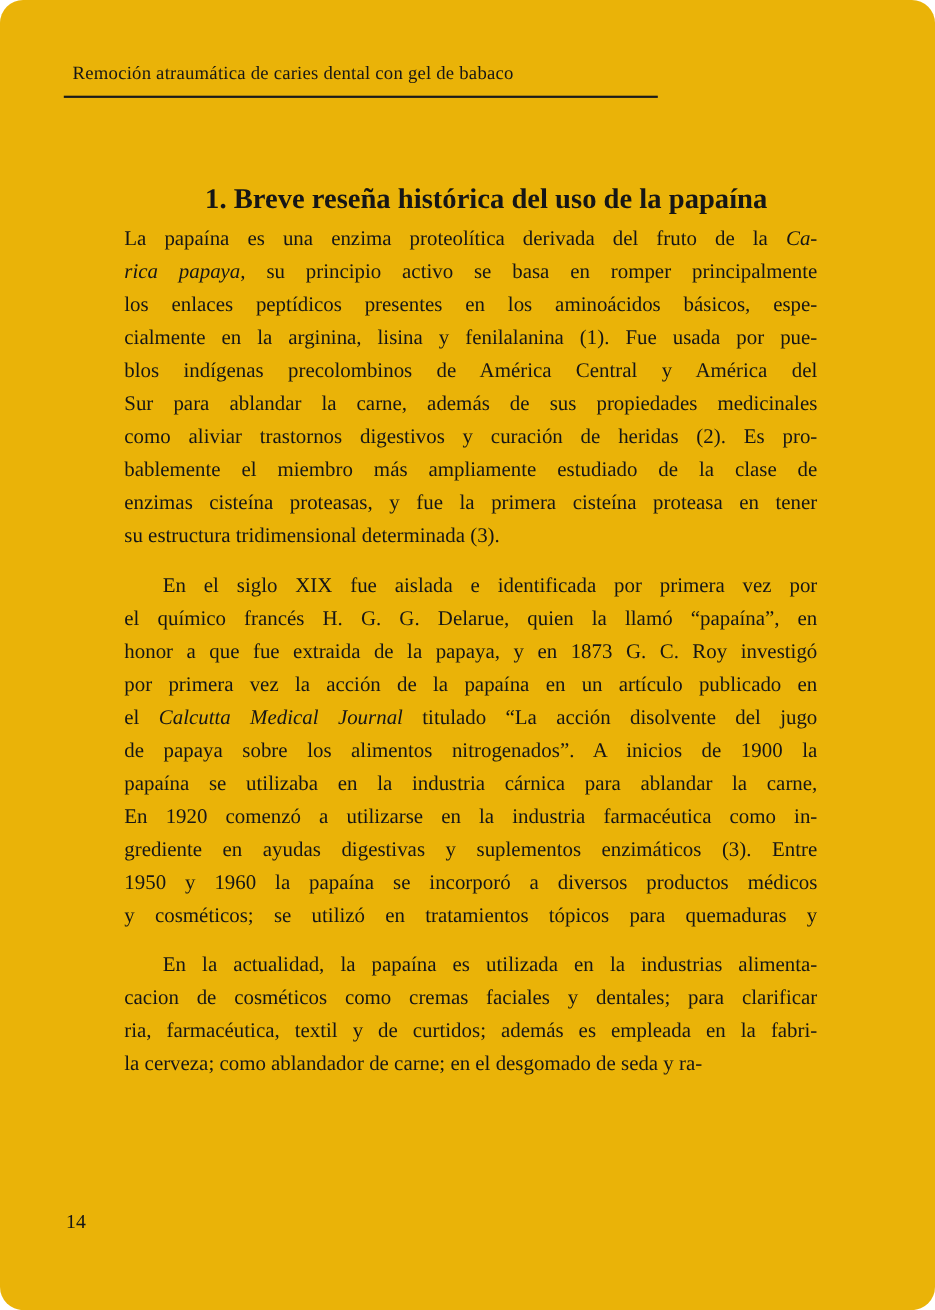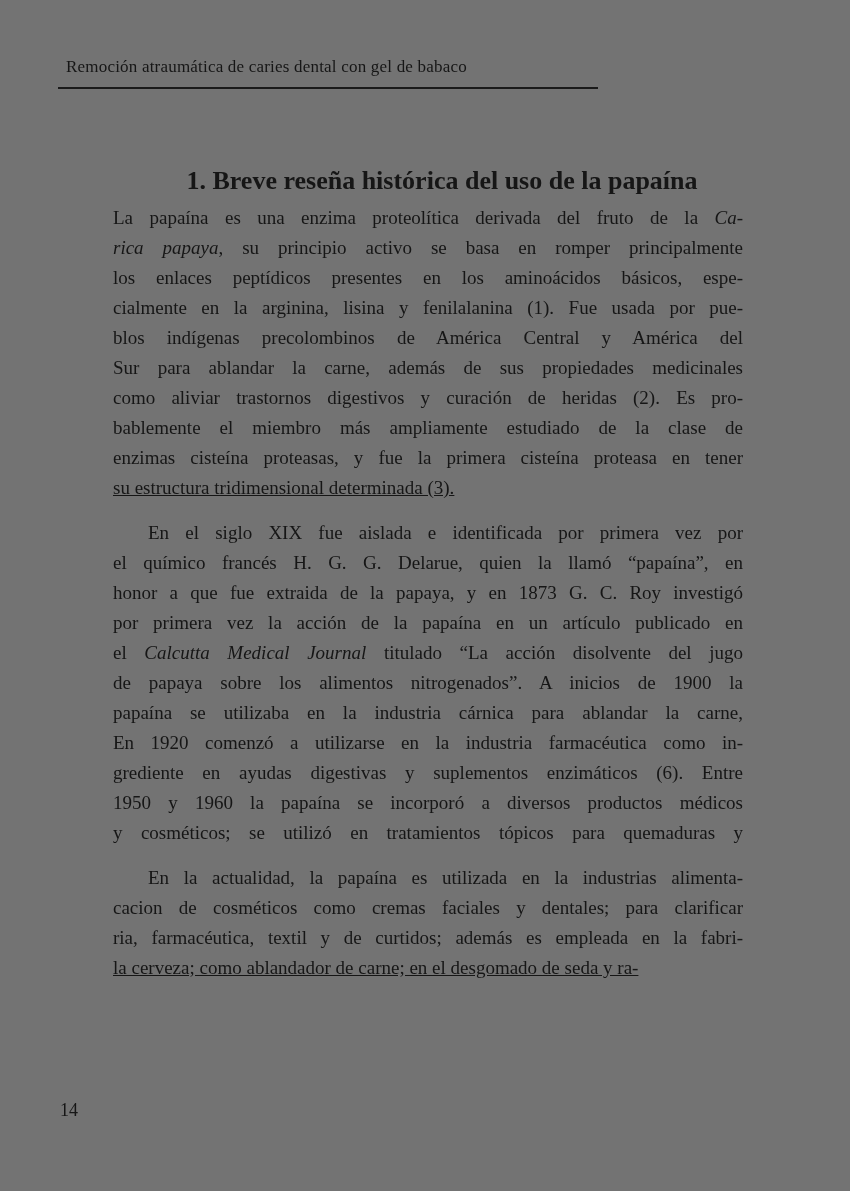--- a/index.html
+++ b/index.html
@@ -4,24 +4,25 @@
 <style>
   html, body {
     margin: 0;
     padding: 0;
     background: #ffffff;
   }
   .page {
     position: relative;
     width: 850px;
     height: 1191px;
-    background: #737373;
+    background: #eab308;
     font-family: "Liberation Serif", "DejaVu Serif", serif;
     color: #161616;
     overflow: hidden;
+    border-radius: 21px;
   }
   .running-head {
     position: absolute;
     left: 66px;
     top: 56px;
     font-size: 17px;
     line-height: 22px;
     letter-spacing: 0.2px;
     white-space: nowrap;
   }
@@ -56,21 +57,20 @@
   }
   .line {
     height: 30px;
     line-height: 30px;
     text-align: justify;
     text-align-last: justify;
     overflow: hidden;
   }
   .line.last {
     text-align-last: left;
-    text-decoration: underline;
   }
   .line.indent {
     text-indent: 35px;
   }
   .italic {
     font-style: italic;
   }
   .page-number {
     position: absolute;
     left: 60px;
@@ -105,21 +105,21 @@
       </div>
       <div class="paragraph">
         <div class="line indent"><span>En el siglo XIX fue aislada e identificada por primera vez por</span></div>
         <div class="line"><span>el químico francés H. G. G. Delarue, quien la llamó “papaína”, en</span></div>
         <div class="line"><span>honor a que fue extraida de la papaya, y en 1873 G. C. Roy investigó</span></div>
         <div class="line"><span>por primera vez la acción de la papaína en un artículo publicado en</span></div>
         <div class="line"><span>el </span><span class="italic">Calcutta Medical Journal</span><span> titulado “La acción disolvente del jugo</span></div>
         <div class="line"><span>de papaya sobre los alimentos nitrogenados”. A inicios de 1900 la</span></div>
         <div class="line"><span>papaína se utilizaba en la industria cárnica para ablandar la carne,</span></div>
         <div class="line"><span>En 1920 comenzó a utilizarse en la industria farmacéutica como in-</span></div>
-        <div class="line"><span>grediente en ayudas digestivas y suplementos enzimáticos (6). Entre</span></div>
+        <div class="line"><span>grediente en ayudas digestivas y suplementos enzimáticos (3). Entre</span></div>
         <div class="line"><span>1950 y 1960 la papaína se incorporó a diversos productos médicos</span></div>
         <div class="line"><span>y cosméticos; se utilizó en tratamientos tópicos para quemaduras y</span></div>
       </div>
       <div class="paragraph">
         <div class="line indent"><span>En la actualidad, la papaína es utilizada en la industrias alimenta-</span></div>
         <div class="line"><span>cacion de cosméticos como cremas faciales y dentales; para clarificar</span></div>
         <div class="line"><span>ria, farmacéutica, textil y de curtidos; además es empleada en la fabri-</span></div>
         <div class="line last"><span>la cerveza; como ablandador de carne; en el desgomado de seda y ra-</span></div>
       </div>
     </div>

